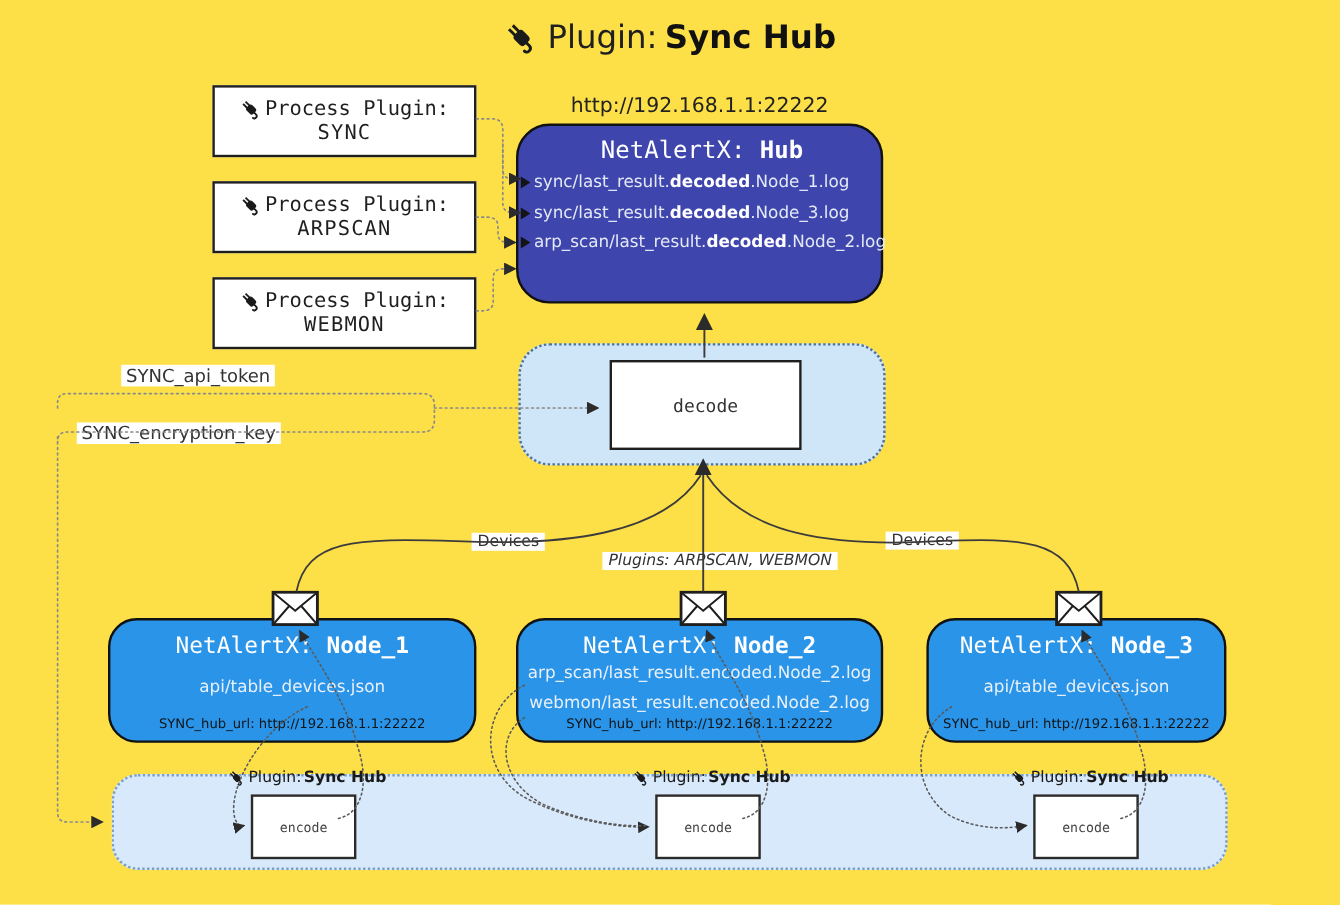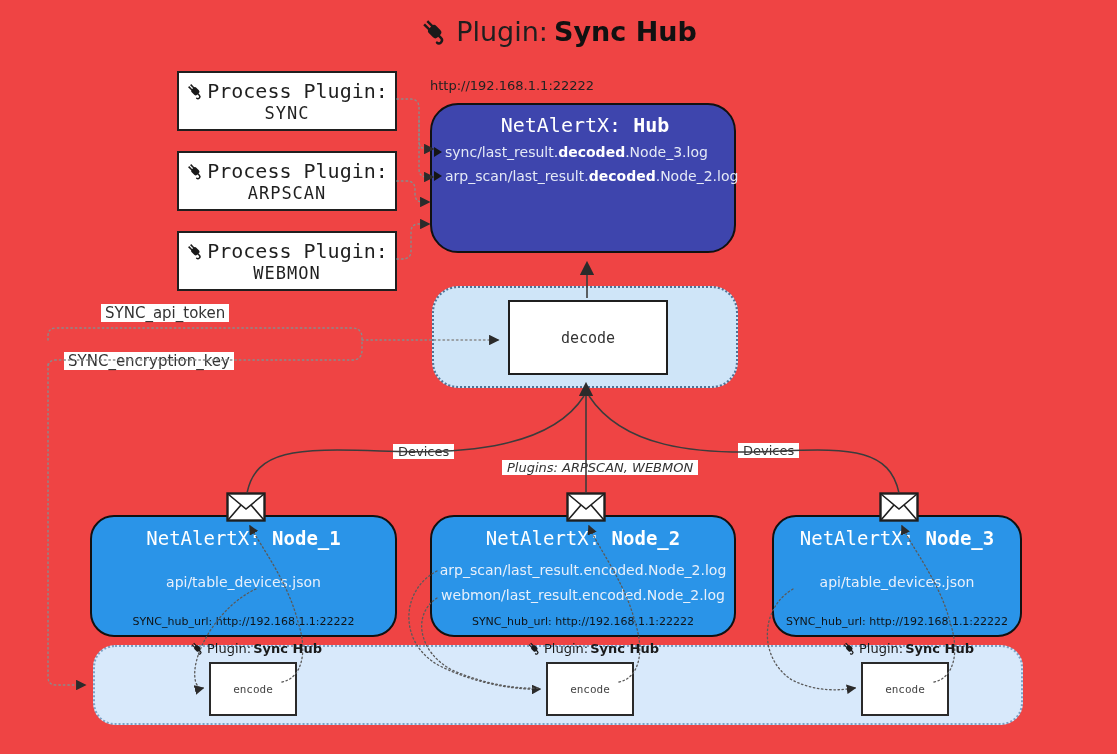--- a/index.html
+++ b/index.html
@@ -1,34 +1,34 @@
 <!DOCTYPE html>
 <html><head>
 <meta charset="utf-8">
 <style>
   * { box-sizing: border-box; margin: 0; padding: 0; }
   html,body { background:#fff; }
   body { font-family:"DejaVu Sans","Liberation Sans",sans-serif; }
-  .canvas { position:relative; width:1117px; height:754px; background:#ef4444; overflow:hidden; }
+  .canvas { position:relative; width:1117px; height:754px; background:#fde047; overflow:hidden; }
   .mono { font-family:"DejaVu Sans Mono","Liberation Mono",monospace; }
 
   
   .page-title { position:absolute; top:16px; left:0; width:100%; display:flex; justify-content:center; align-items:center; gap:6px; }
   .page-title .t-prefix { font-size:27px; color:#1f1f1f; font-weight:400; }
   .page-title .t-name { font-size:27px; color:#111; font-weight:700; }
   .plug-icon svg { display:block; }
 
   
   .proc-box { position:absolute; left:177px; width:220px; height:60px; background:#fff; border:2px solid #1f1f1f;
               display:flex; flex-direction:column; align-items:center; justify-content:center; }
-  .proc-line1 { display:flex; align-items:center; gap:2px; font-size:20px; color:#1f1f1f; }
+  .proc-line1 { display:flex; align-items:center; gap:2px; font-size:17px; color:#1f1f1f; }
   .proc-name { font-size:17px; color:#1f1f1f; letter-spacing:1px; }
 
   
-  .hub-url { position:absolute; left:430px; top:78px; width:306px; font-size:13px; color:#222; }
+  .hub-url { position:absolute; left:430px; top:78px; width:306px; text-align:center; font-size:17px; color:#222; }
   .hub { position:absolute; left:430px; top:103px; width:306px; height:150px; background:#3E45AD; border:2.5px solid #111;
          border-radius:28px; color:#fff; padding:8px 10px 6px 14px; }
   .hub-title { text-align:center; font-size:20px; margin-bottom:7px; }
   .hub-title .hname { font-weight:700; }
   .hub-log { position:relative; display:flex; align-items:center; font-size:14px; color:#e4e9f6; white-space:nowrap; }
   .hub-log b { color:#fff; }
   .tri { width:0; height:0; border-left:8px solid #141414; border-top:5px solid transparent; border-bottom:5px solid transparent;
          margin-left:-12px; margin-right:3px; flex:none; }
   .gap-a { margin-bottom:10px; } .gap-b { margin-bottom:8px; } .gap-c { margin-bottom:3px; }
 
@@ -38,21 +38,21 @@
   .decode-box { position:absolute; left:508px; top:300px; width:160px; height:75px; background:#fff; border:2px solid #1f1f1f;
                 display:flex; align-items:center; justify-content:center; font-size:15px; color:#333; }
 
   
   .tok { position:absolute; background:#fff; font-size:15px; color:#333; padding:0 4px; z-index:12; }
 
   
   .edge-label { position:absolute; background:#fff; font-size:13px; color:#333; padding:0 5px; z-index:12; white-space:nowrap; }
 
   
-  .node { position:absolute; top:515px; height:122px; background:#2A94E8; border:2.5px solid #111; border-radius:24px;
+  .node { position:absolute; top:515px; height:104px; background:#2A94E8; border:2.5px solid #111; border-radius:24px;
           color:#fff; display:flex; flex-direction:column; align-items:center; padding:10px 8px 5px 8px; }
   .node-title { font-size:19px; white-space:nowrap; }
   .node-title .nname { font-weight:700; }
   .node-files { flex:1; display:flex; flex-direction:column; justify-content:center; gap:9px; align-items:center; }
   .node-file { font-size:14px; color:#e8f0fb; white-space:nowrap; }
   .node-huburl { font-size:11px; color:#101417; margin-bottom:2px; white-space:nowrap; }
 
   
   .envelope { position:absolute; width:40px; height:30px; z-index:11; }
 
@@ -140,20 +140,24 @@
       </div>
       <div class="proc-name">WEBMON</div>
     </div>
 
     <div class="hub-url">http://192.168.1.1:22222</div>
     <div class="hub">
       <div class="hub-title mono">
         <span>NetAlertX:</span>
         <span class="hname">Hub</span>
       </div>
+      <div class="hub-log gap-a">
+        <span class="tri"></span>
+        <span><span>sync/last_result.</span><b>decoded</b><span>.Node_1.log</span></span>
+      </div>
       <div class="hub-log gap-b">
         <span class="tri"></span>
         <span><span>sync/last_result.</span><b>decoded</b><span>.Node_3.log</span></span>
       </div>
       <div class="hub-log gap-c">
         <span class="tri"></span>
         <span><span>arp_scan/last_result.</span><b>decoded</b><span>.Node_2.log</span></span>
       </div>
     </div>
 

